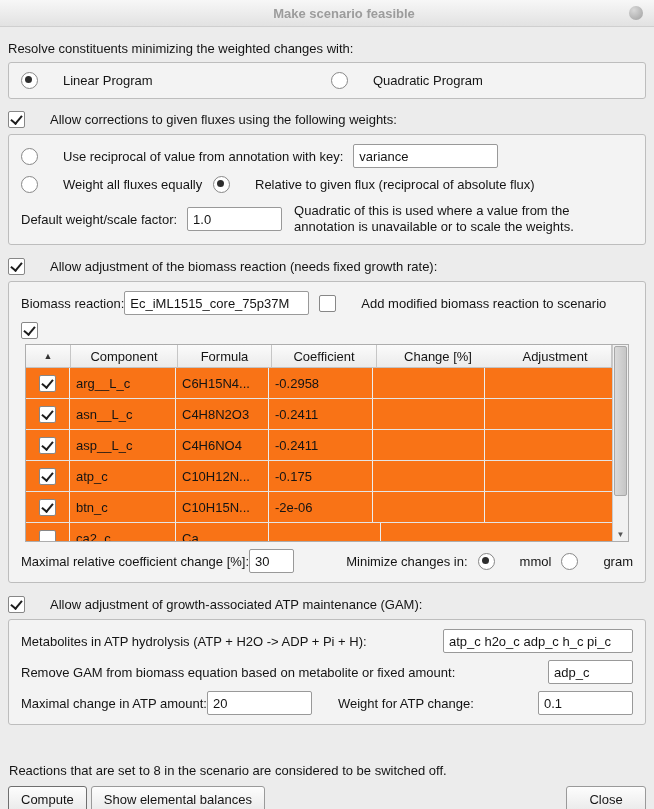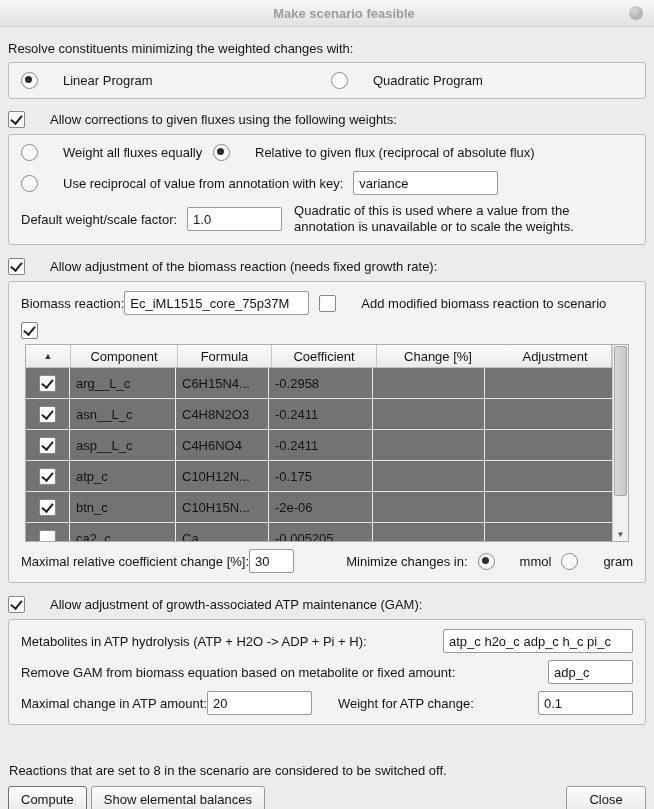--- a/index.html
+++ b/index.html
@@ -67,21 +67,21 @@
   .tcols{flex:1;display:flex;flex-direction:column;overflow:hidden}
   .thead{
     display:flex;flex:none;height:22px;
     background:linear-gradient(#fbfbfb,#ebebeb);border-bottom:1px solid #c3c3c3;
   }
   .th{
     display:flex;align-items:center;justify-content:center;
     border-right:1px solid #c6c6c6;overflow:hidden;white-space:nowrap;
   }
   .sorticon{font-size:9px;color:#333}
-  .trow{display:flex;flex:none;height:30px;border-bottom:1px solid #e4e4e4;background:#737373}
+  .trow{display:flex;flex:none;height:30px;border-bottom:1px solid #e4e4e4;background:#f97316}
   .td{
     display:flex;align-items:center;padding:0 6px;border-right:1px solid #ededed;
     overflow:hidden;white-space:nowrap;box-sizing:border-box;
   }
   .c0{width:44px;flex:none;justify-content:center;padding:0}
   .c1{width:106px;flex:none}
   .c2{width:93px;flex:none}
   .c3{width:104px;flex:none}
   .c4{width:112px;flex:none}
   .c5{flex:1;border-right:none}
@@ -133,36 +133,36 @@
         </div>
       </div>
     </div>
 
     <div class="check-row topcheck">
       <span class="cb checked"></span>
       <span class="lbl">Allow corrections to given fluxes using the following weights:</span>
     </div>
 
     <div class="group">
+      <div class="row mb8">
+        <div class="check-row">
+          <span class="radio"></span>
+          <span class="lbl">Use reciprocal of value from annotation with key:</span>
+        </div>
+        <input class="tin w145 ml10" value="variance" style="">
+      </div>
       <div class="row mb10">
         <div class="check-row w192">
           <span class="radio"></span>
           <span class="lbl">Weight all fluxes equally</span>
         </div>
         <div class="check-row">
           <span class="radio checked"></span>
           <span class="lbl">Relative to given flux (reciprocal of absolute flux)</span>
         </div>
-      </div>
-      <div class="row mb8">
-        <div class="check-row">
-          <span class="radio"></span>
-          <span class="lbl">Use reciprocal of value from annotation with key:</span>
-        </div>
-        <input class="tin w145 ml10" value="variance" style="">
       </div>
       <div class="row">
         <span class="lbl">Default weight/scale factor:</span>
         <input class="tin w95 ml10" value="1.0" style="">
         <div class="note">Quadratic of this is used where a value from the annotation is unavailable or to scale the weights.</div>
       </div>
     </div>
 
     <div class="check-row topcheck2">
       <span class="cb checked"></span>
@@ -245,21 +245,20 @@
             <div class="td c3">-2e-06</div>
             <div class="td c4"></div>
             <div class="td c5"></div>
           </div>
           <div class="trow">
             <div class="td c0">
                 <span class="cb"></span>
               </div>
             <div class="td c1">ca2_c</div>
             <div class="td c2">Ca</div>
-            <div class="td c3">-0.005205</div>
             <div class="td c4"></div>
             <div class="td c5"></div>
           </div>
         </div>
         <div class="vscroll">
           <div class="vthumb"></div>
           <div class="vspacer"></div>
           <div class="vbtn">▼</div>
         </div>
       </div>

